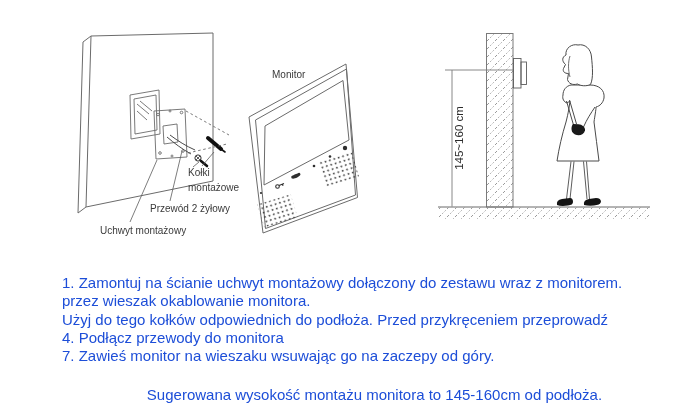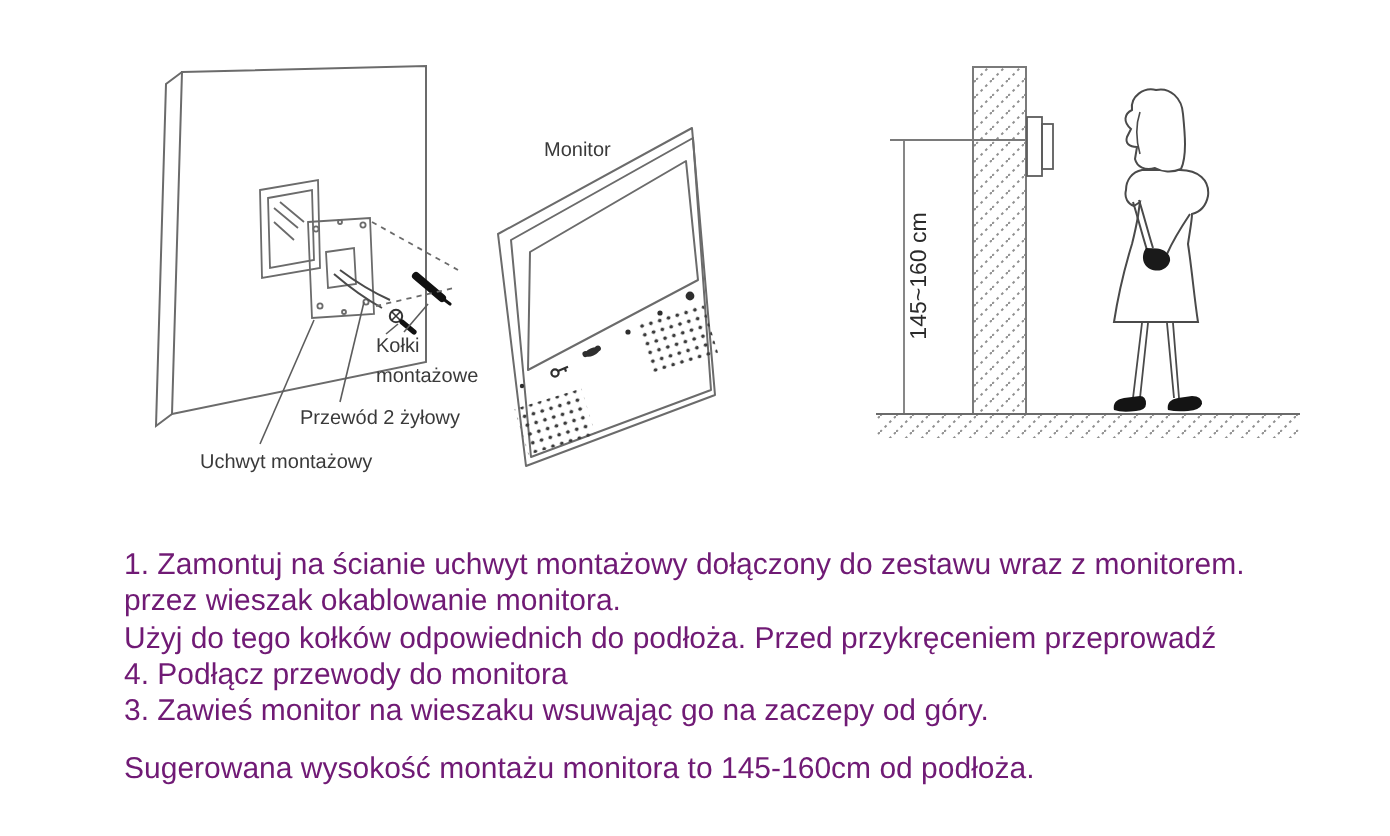--- a/index.html
+++ b/index.html
@@ -13,24 +13,24 @@
   .diagram-label{
     font-family:"Liberation Sans",sans-serif;
     font-size:10px;fill:#3a3a3a;
   }
   .dim-label{
     font-family:"Liberation Sans",sans-serif;
     font-size:11.5px;fill:#2a2a2a;
   }
   .instructions{
     position:absolute;left:62px;top:274px;width:625px;
-    color:#701a75;font-size:15px;line-height:18.3px;
+    color:#1d4ed8;font-size:15px;line-height:18.3px;
   }
   .instructions .line{white-space:nowrap;}
-  .note{margin-top:11px;white-space:nowrap;}
+  .note{margin-top:21px;white-space:nowrap;text-align:center;}
 </style>
 </head>
 <body>
 
 <div class="page">
 
   <svg class="figures-svg" width="695" height="262" viewBox="0 0 695 262">
     <defs>
       <pattern id="dotgrid" width="4.6" height="4.6" patternUnits="userSpaceOnUse">
         <circle cx="1.6" cy="1.6" r="0.95" fill="#3b3b3b"></circle>
@@ -179,17 +179,17 @@
         <path d="M570,56 C568,62 568,70 570,77" stroke-width="0.8"></path>
       </g>
     </g>
   </svg>
 
   <div class="instructions">
     <div class="line">1. Zamontuj na ścianie uchwyt montażowy dołączony do zestawu wraz z monitorem.</div>
     <div class="line">przez wieszak okablowanie monitora.</div>
     <div class="line">Użyj do tego kołków odpowiednich do podłoża. Przed przykręceniem przeprowadź</div>
     <div class="line">4. Podłącz przewody do monitora</div>
-    <div class="line">3. Zawieś monitor na wieszaku wsuwając go na zaczepy od góry.</div>
+    <div class="line">7. Zawieś monitor na wieszaku wsuwając go na zaczepy od góry.</div>
     <div class="line note">Sugerowana wysokość montażu monitora to 145-160cm od podłoża.</div>
   </div>
 
 </div>
 
 </body></html>

